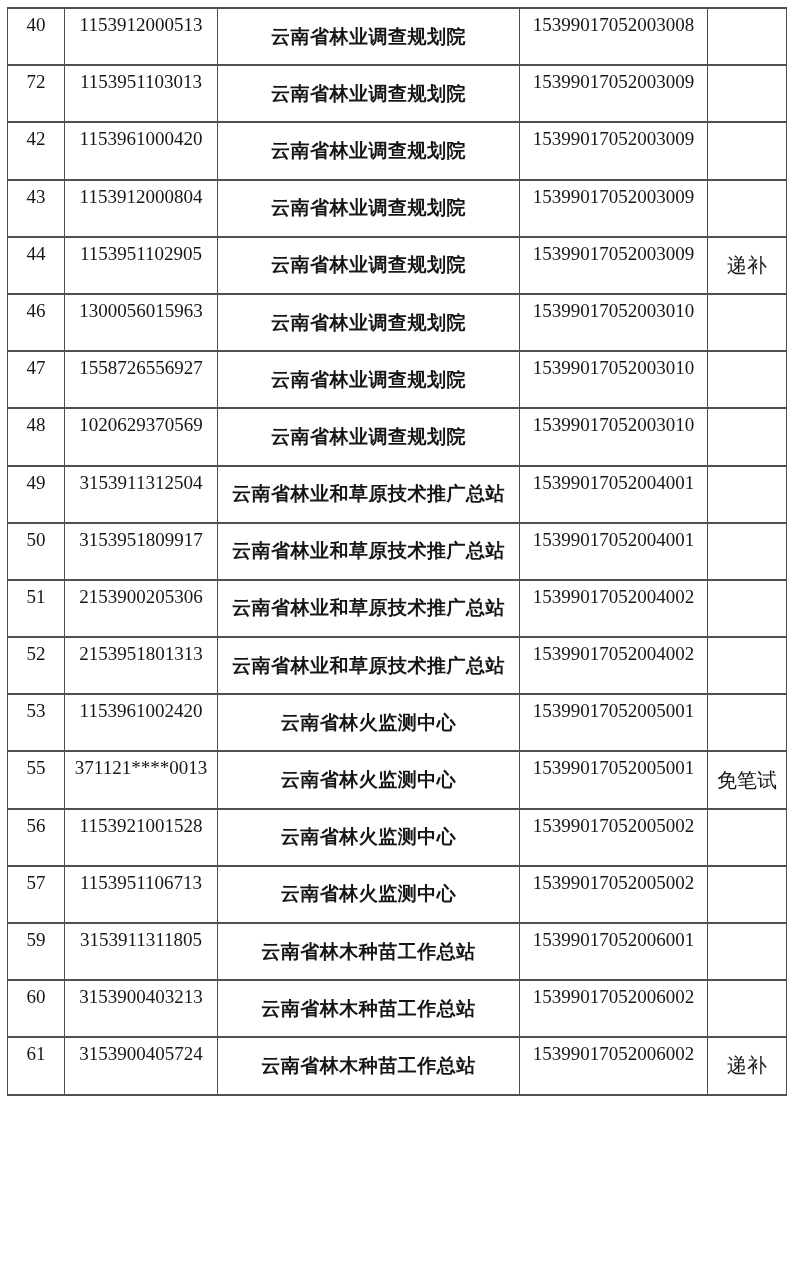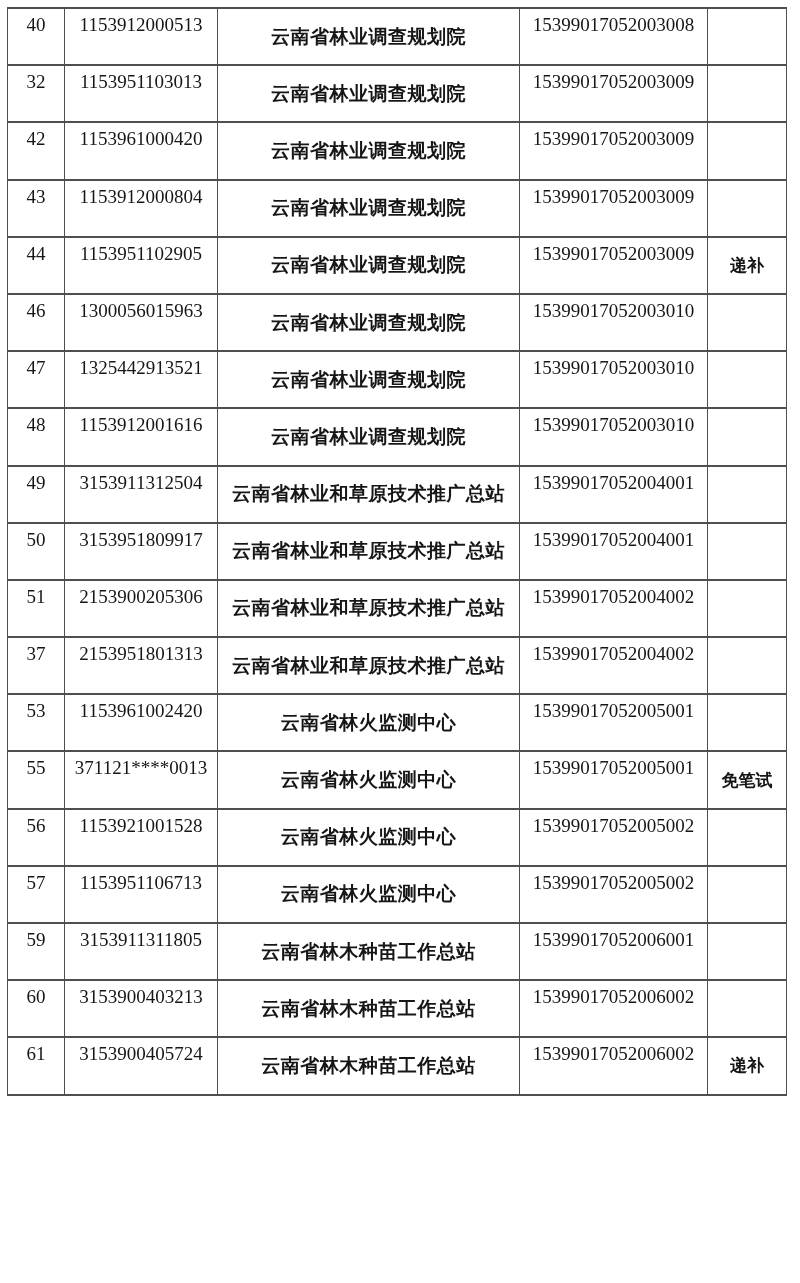--- a/index.html
+++ b/index.html
@@ -55,22 +55,22 @@
   td.c-org {
     vertical-align: middle;
     font-family: Liberation Serif, serif;
     font-weight: 700;
     font-size: 19px;
     letter-spacing: 0.5px;
   }
   td.c-remark {
     vertical-align: middle;
     font-family: "Liberation Sans", "DejaVu Sans", sans-serif;
-    font-weight: 700;
-    font-size: 17px;
+    font-weight: 400;
+    font-size: 20px;
   }
 </style>
 </head>
 <body>
 
 <div class="sheet">
   <table class="results">
     <colgroup>
       <col class="w-seq">
       <col class="w-id">
@@ -80,21 +80,21 @@
     </colgroup>
     <tbody>
         <tr>
     <td class="c-num">40</td>
     <td class="c-num">1153912000513</td>
     <td class="c-org">云南省林业调查规划院</td>
     <td class="c-num">15399017052003008</td>
     <td class="c-remark"></td>
   </tr>
         <tr>
-    <td class="c-num">32</td>
+    <td class="c-num">72</td>
     <td class="c-num">1153951103013</td>
     <td class="c-org">云南省林业调查规划院</td>
     <td class="c-num">15399017052003009</td>
     <td class="c-remark"></td>
   </tr>
         <tr>
     <td class="c-num">42</td>
     <td class="c-num">1153961000420</td>
     <td class="c-org">云南省林业调查规划院</td>
     <td class="c-num">15399017052003009</td>
@@ -116,28 +116,28 @@
   </tr>
         <tr>
     <td class="c-num">46</td>
     <td class="c-num">1300056015963</td>
     <td class="c-org">云南省林业调查规划院</td>
     <td class="c-num">15399017052003010</td>
     <td class="c-remark"></td>
   </tr>
         <tr>
     <td class="c-num">47</td>
-    <td class="c-num">1325442913521</td>
+    <td class="c-num">1558726556927</td>
     <td class="c-org">云南省林业调查规划院</td>
     <td class="c-num">15399017052003010</td>
     <td class="c-remark"></td>
   </tr>
         <tr>
     <td class="c-num">48</td>
-    <td class="c-num">1153912001616</td>
+    <td class="c-num">1020629370569</td>
     <td class="c-org">云南省林业调查规划院</td>
     <td class="c-num">15399017052003010</td>
     <td class="c-remark"></td>
   </tr>
         <tr>
     <td class="c-num">49</td>
     <td class="c-num">3153911312504</td>
     <td class="c-org">云南省林业和草原技术推广总站</td>
     <td class="c-num">15399017052004001</td>
     <td class="c-remark"></td>
@@ -150,21 +150,21 @@
     <td class="c-remark"></td>
   </tr>
         <tr>
     <td class="c-num">51</td>
     <td class="c-num">2153900205306</td>
     <td class="c-org">云南省林业和草原技术推广总站</td>
     <td class="c-num">15399017052004002</td>
     <td class="c-remark"></td>
   </tr>
         <tr>
-    <td class="c-num">37</td>
+    <td class="c-num">52</td>
     <td class="c-num">2153951801313</td>
     <td class="c-org">云南省林业和草原技术推广总站</td>
     <td class="c-num">15399017052004002</td>
     <td class="c-remark"></td>
   </tr>
         <tr>
     <td class="c-num">53</td>
     <td class="c-num">1153961002420</td>
     <td class="c-org">云南省林火监测中心</td>
     <td class="c-num">15399017052005001</td>

